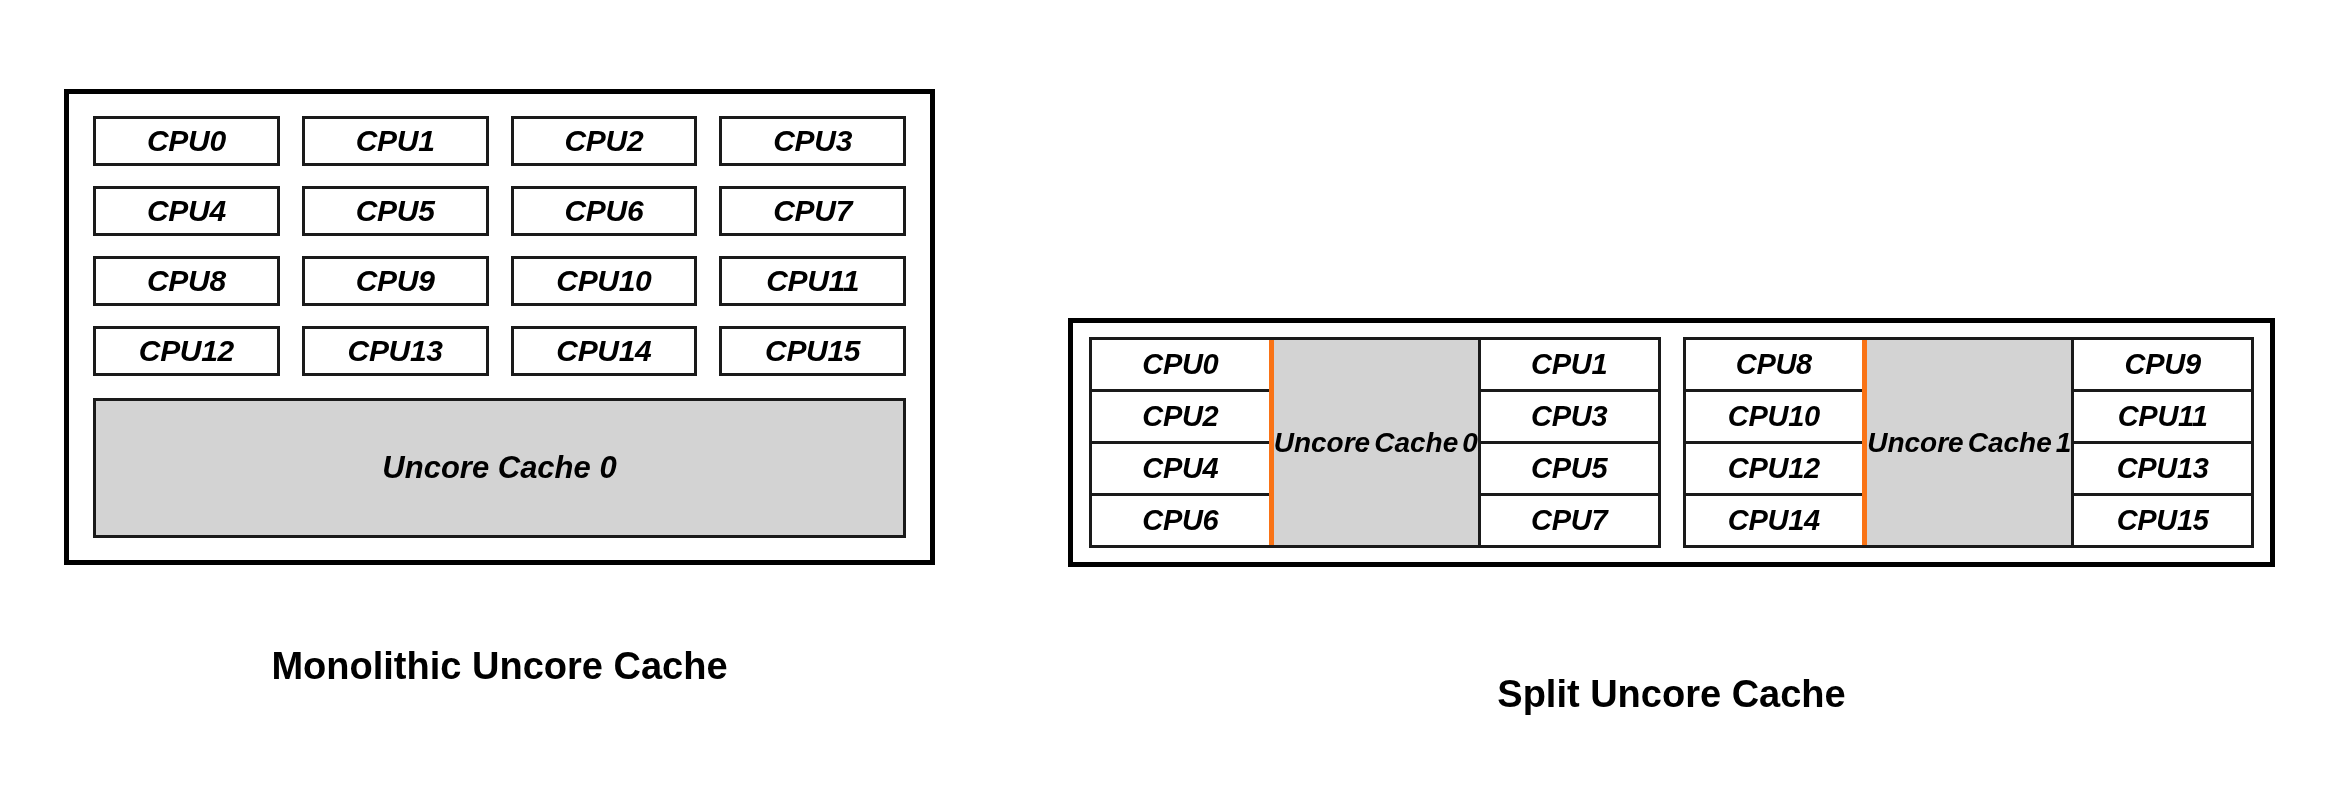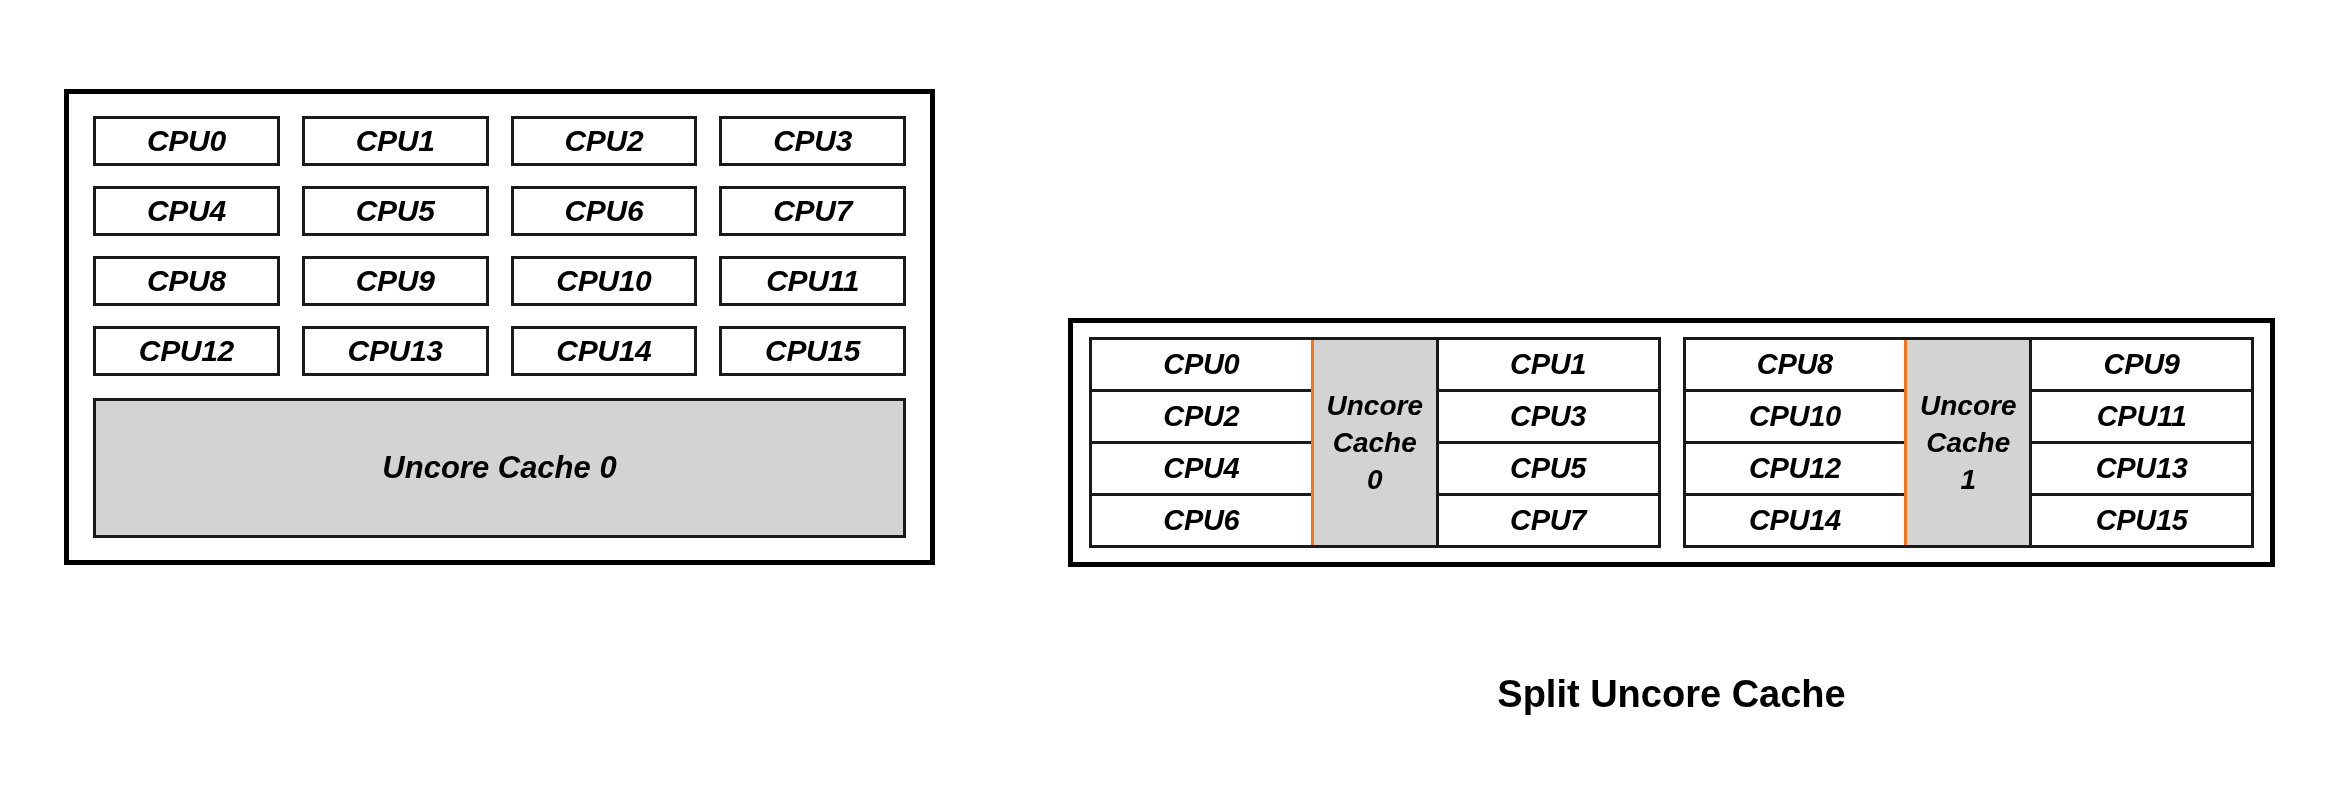--- a/index.html
+++ b/index.html
@@ -108,25 +108,25 @@
     font-size: 29px;
     font-weight: 700;
     letter-spacing: -0.3px;
     color: #000000;
   }
   .cpu-cell:last-child { border-bottom: none; }
 
   .uncore-tall {
     box-sizing: border-box;
     flex: 0 0 128px;
-    border-left: 3px solid #f97316;
+    border-left: 5px solid #f97316;
     border-right: 3px solid #1a1a1a;
     background: #d3d3d3;
     display: flex;
-    flex-direction: column;
+    flex-direction: row;
     align-items: center;
     justify-content: center;
     gap: 4px;
   }
   .uncore-tall .uline {
     font-size: 28px;
     font-weight: 700;
     line-height: 1.18;
     color: #000000;
     text-align: center;
@@ -219,15 +219,16 @@
       <div class="cpu-col">
         <div class="cpu-cell">CPU9</div>
         <div class="cpu-cell">CPU11</div>
         <div class="cpu-cell">CPU13</div>
         <div class="cpu-cell">CPU15</div>
       </div>
     </div>
 
   </div>
 
+  <div class="caption" id="caption-monolithic">Monolithic Uncore Cache</div>
   <div class="caption" id="caption-split">Split Uncore Cache</div>
 
 </div>
 
 </body></html>

